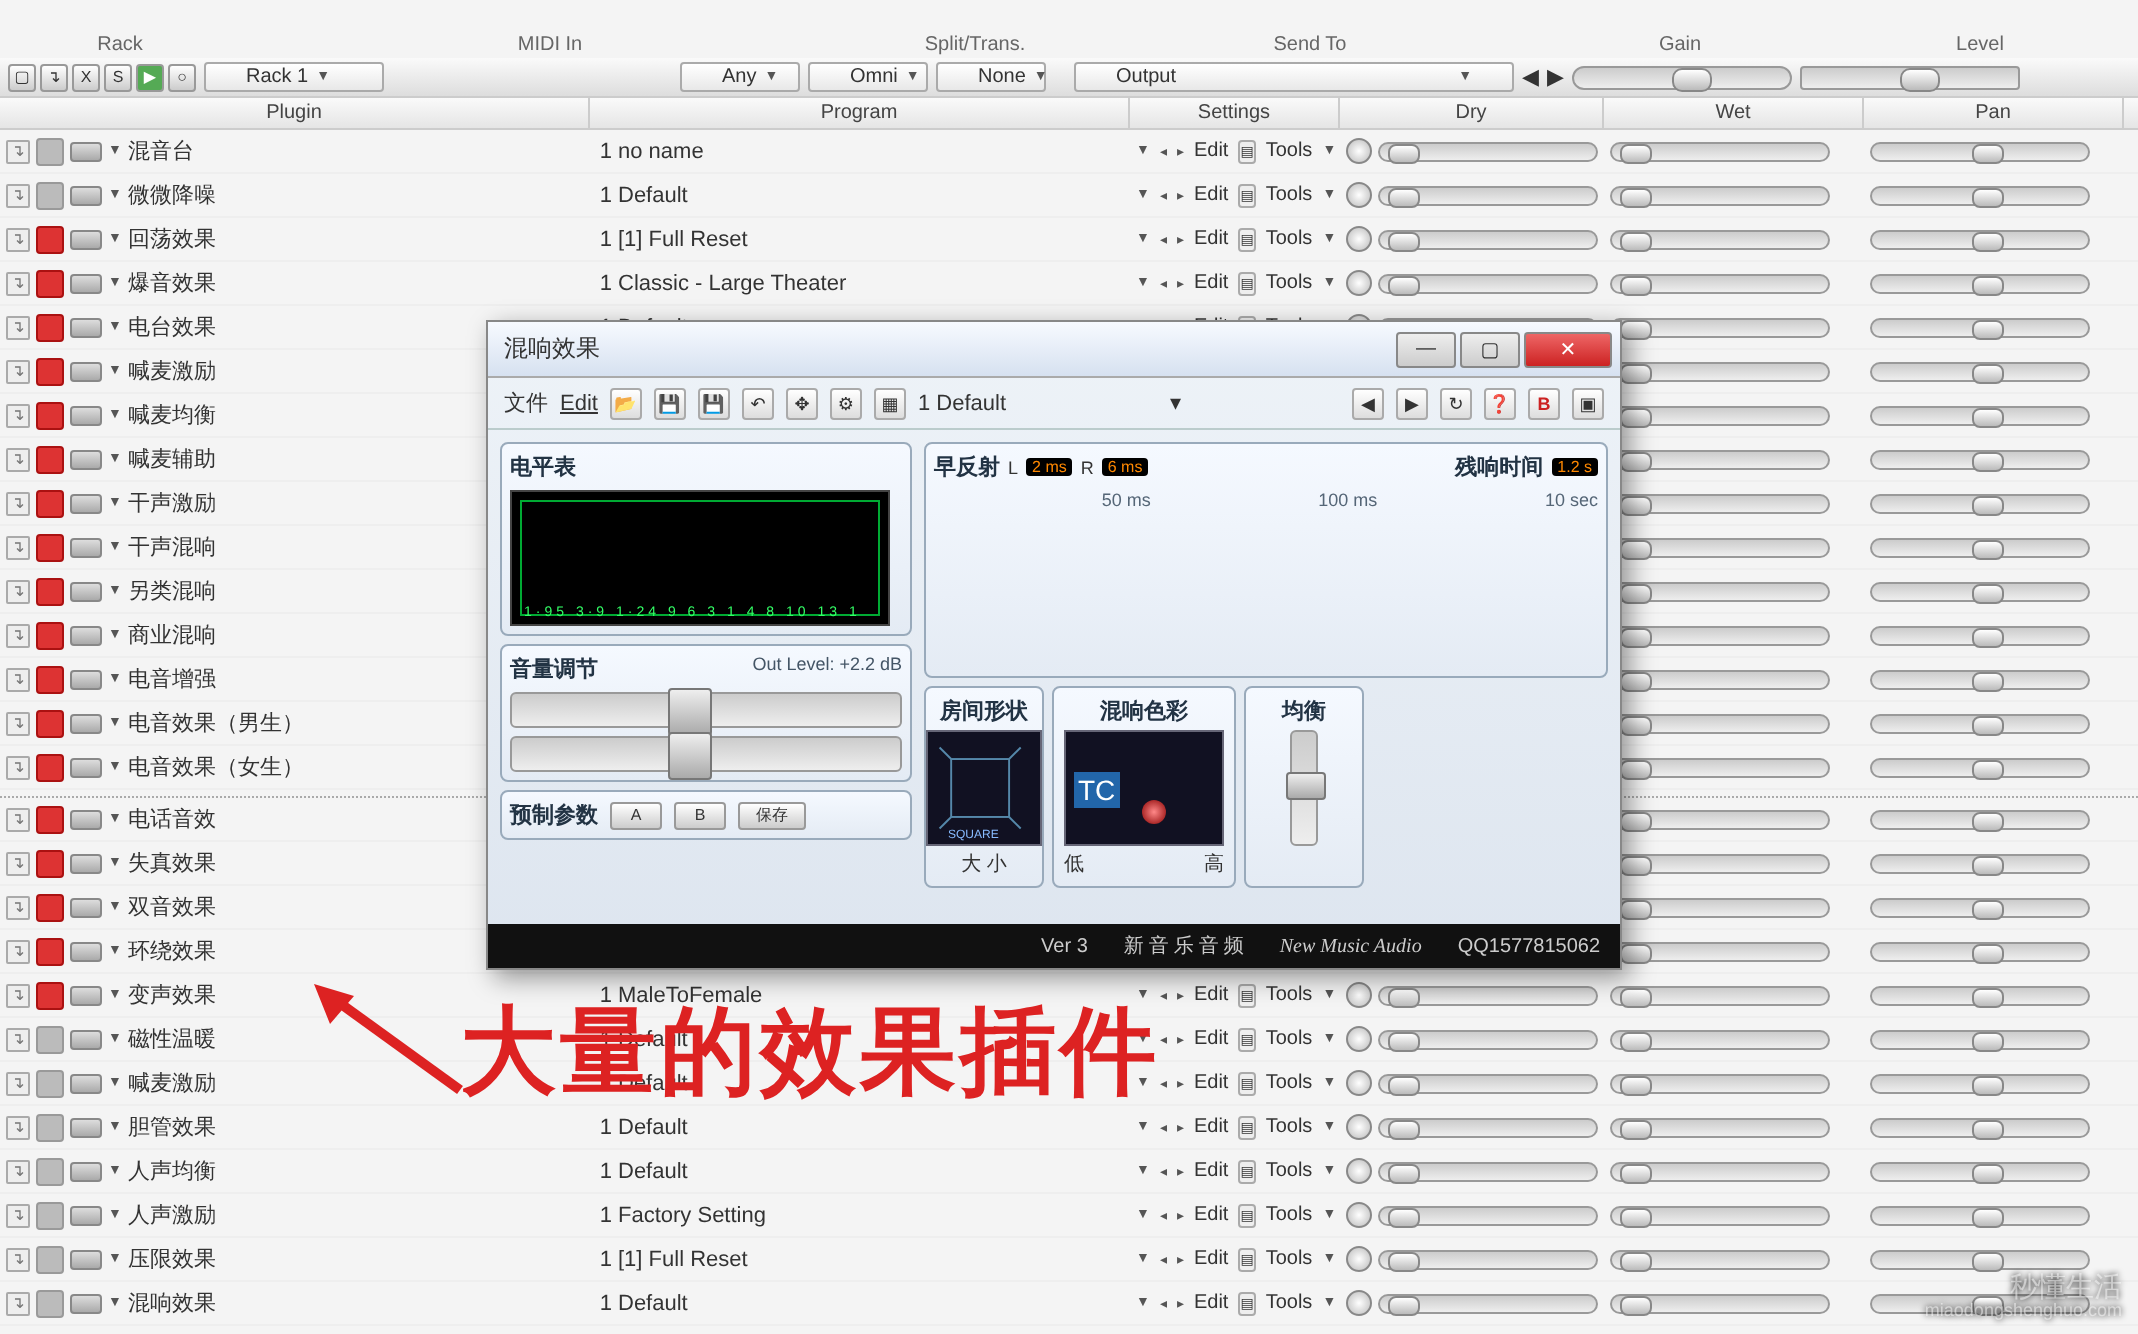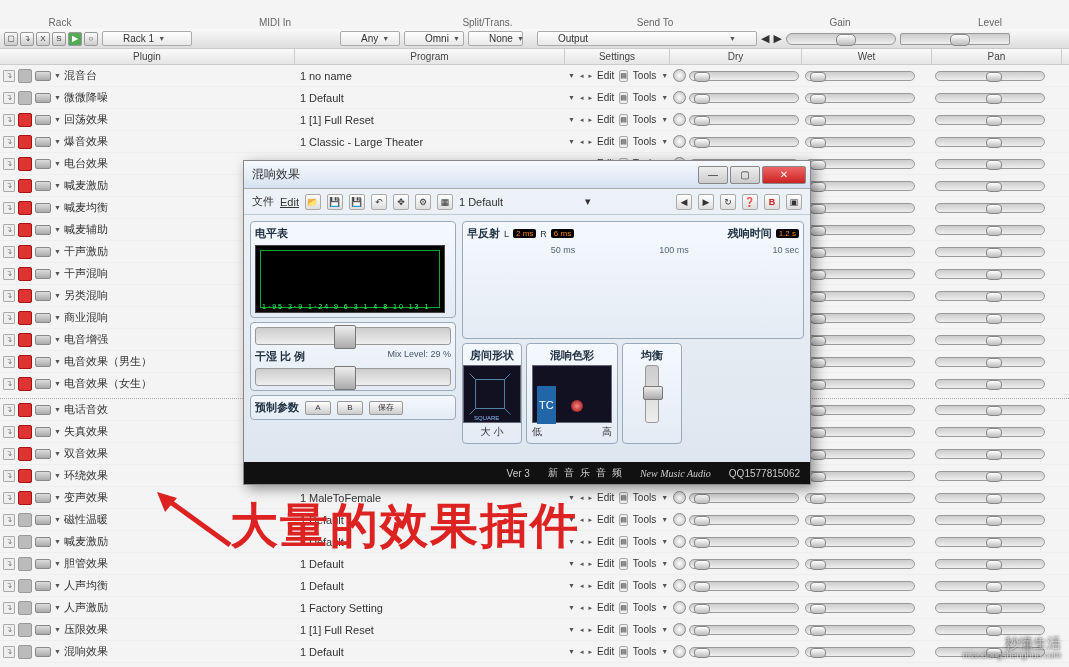--- a/index.html
+++ b/index.html
@@ -909,25 +909,25 @@
 
     <div style="display:flex;flex-direction:column;gap:4px;width:206px">
       <div class="panel">
         <div class="panel-title">电平表</div>
         <div class="meter">
           <div class="meter-grid"></div>
           <div class="meter-text">1·95 3·9 1·24 9 6 3 1 4 8 10 13 1</div>
         </div>
       </div>
       <div class="panel">
+        <div class="small-label">
+            <span class="panel-title">音量调节</span>
+            <span>Out Level: +2.2 dB</span>
+          </div>
         <div class="slider-h"></div>
-        <div class="small-label">
-            <span class="panel-title">干湿 比 例</span>
-            <span>Mix Level:  29 %</span>
-          </div>
         <div class="slider-h"></div>
       </div>
       <div class="panel" style="flex-direction:row;align-items:center;gap:6px">
         <span class="panel-title">预制参数</span>
         <div class="tb-btn" style="width:26px">A</div>
         <div class="tb-btn" style="width:26px">B</div>
         <div class="tb-btn" style="width:34px">保存</div>
       </div>
     </div>
 
@@ -961,38 +961,38 @@
                 <line x1="12" y1="44" x2="6" y2="50" stroke="#58a"></line>
                 <line x1="42" y1="44" x2="48" y2="50" stroke="#58a"></line>
               </svg>
             <span style="position:absolute;bottom:1px;left:10px;font-size:6px;color:#8bf">SQUARE</span>
           </div>
           <span>大 小</span>
         </div>
         <div class="panel sub" style="width:92px">
           <span class="panel-title">混响色彩</span>
           <div class="sub-box" style="width:80px;position:relative">
-            <span style="position:absolute;left:4px;top:20px;background:#26a;color:#fff;font-size:11px;padding:13px 2px">TC</span>
+            <span style="position:absolute;left:4px;top:20px;background:#26a;color:#fff;font-size:14px;padding:1px 2px">TC</span>
             <div style="position:absolute;left:38px;top:34px;width:12px;height:12px;border-radius:50%;background:radial-gradient(#f88,#800)"></div>
           </div>
           <div style="display:flex;justify-content:space-between;width:80px">
               <span>低</span>
               <span>高</span>
             </div>
         </div>
         <div class="panel sub">
           <span class="panel-title">均衡</span>
           <div class="vslider"></div>
         </div>
       </div>
     </div>
   </div>
   <div class="pw-footer">
     <span>Ver 3</span>
-    <span style="font-family:Liberation Mono, monospace">新 音 乐 音 频</span>
+    <span style="font-family:Liberation Serif, serif">新 音 乐 音 频</span>
     <span style="font-family:'Times New Roman';font-style:italic">New  Music  Audio</span>
     <span>QQ1577815062</span>
   </div>
 </div>
 
 <svg class="arrow" viewBox="0 0 80 60">
   <line x1="75" y1="55" x2="10" y2="8" stroke="#d22" stroke-width="5"></line>
   <polygon points="2,2 22,8 10,22" fill="#d22"></polygon>
 </svg>
 <div class="annotation">大量的效果插件</div>

